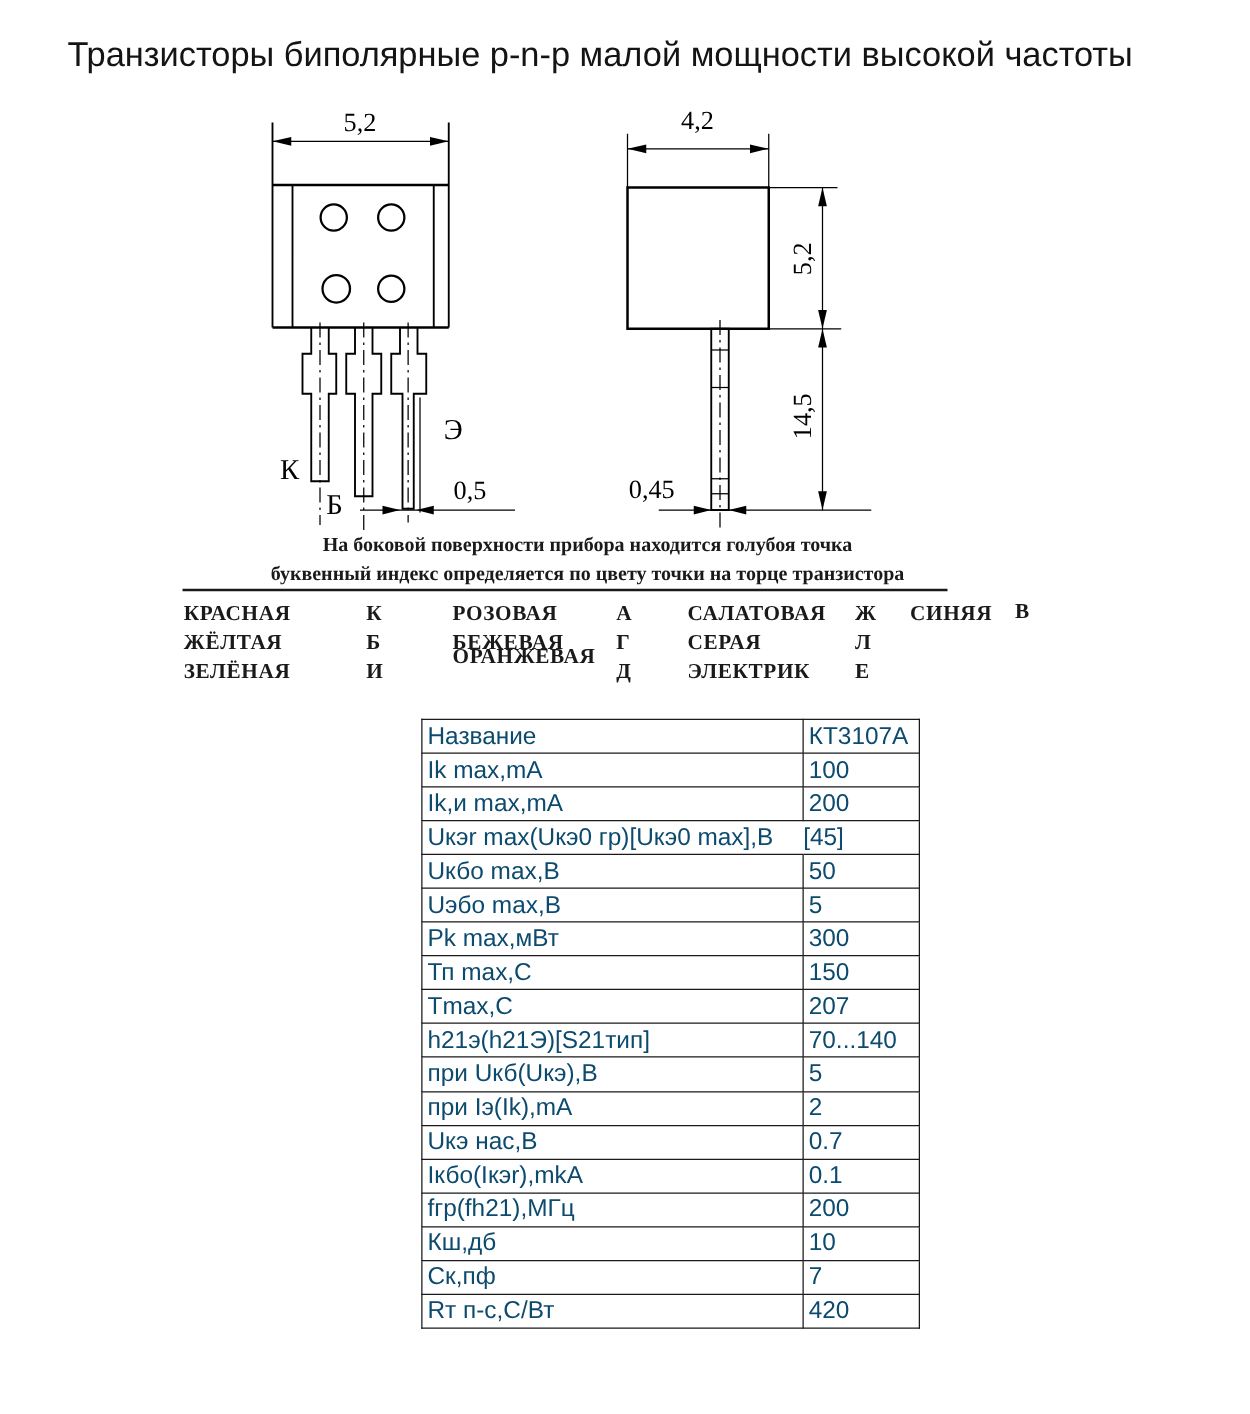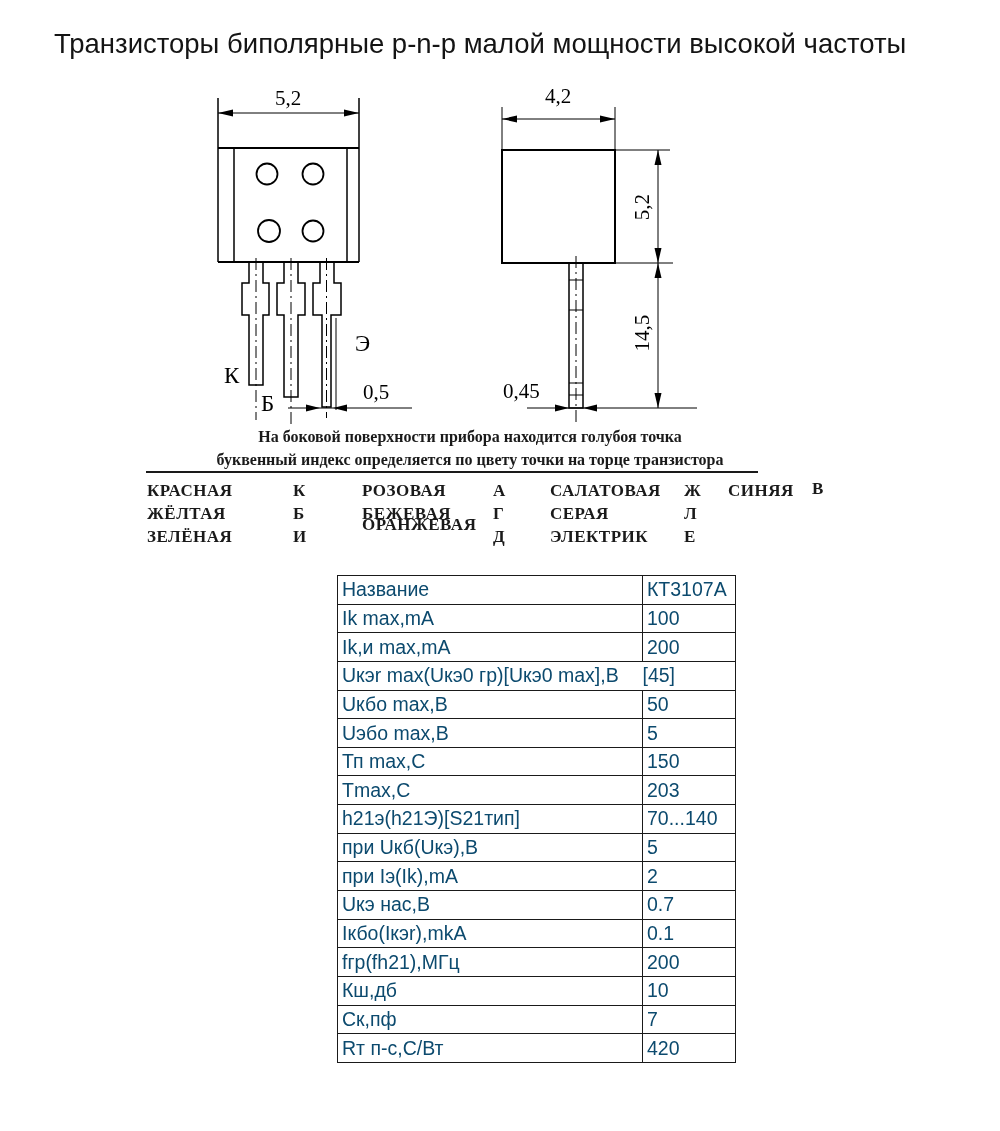--- a/index.html
+++ b/index.html
@@ -184,26 +184,30 @@
         </tr>
       <tr>
           <td class="p">Uкбо max,В</td>
           <td class="v">50</td>
         </tr>
       <tr>
           <td class="p">Uэбо max,В</td>
           <td class="v">5</td>
         </tr>
       <tr>
+          <td class="p">Pk max,мВт</td>
+          <td class="v">300</td>
+        </tr>
+      <tr>
           <td class="p">Тп max,С</td>
           <td class="v">150</td>
         </tr>
       <tr>
           <td class="p">Tmax,C</td>
-          <td class="v">203</td>
+          <td class="v">207</td>
         </tr>
       <tr>
           <td class="p">h21э(h21Э)[S21тип]</td>
           <td class="v">70...140</td>
         </tr>
       <tr>
           <td class="p">при Uкб(Uкэ),В</td>
           <td class="v">5</td>
         </tr>
       <tr>

